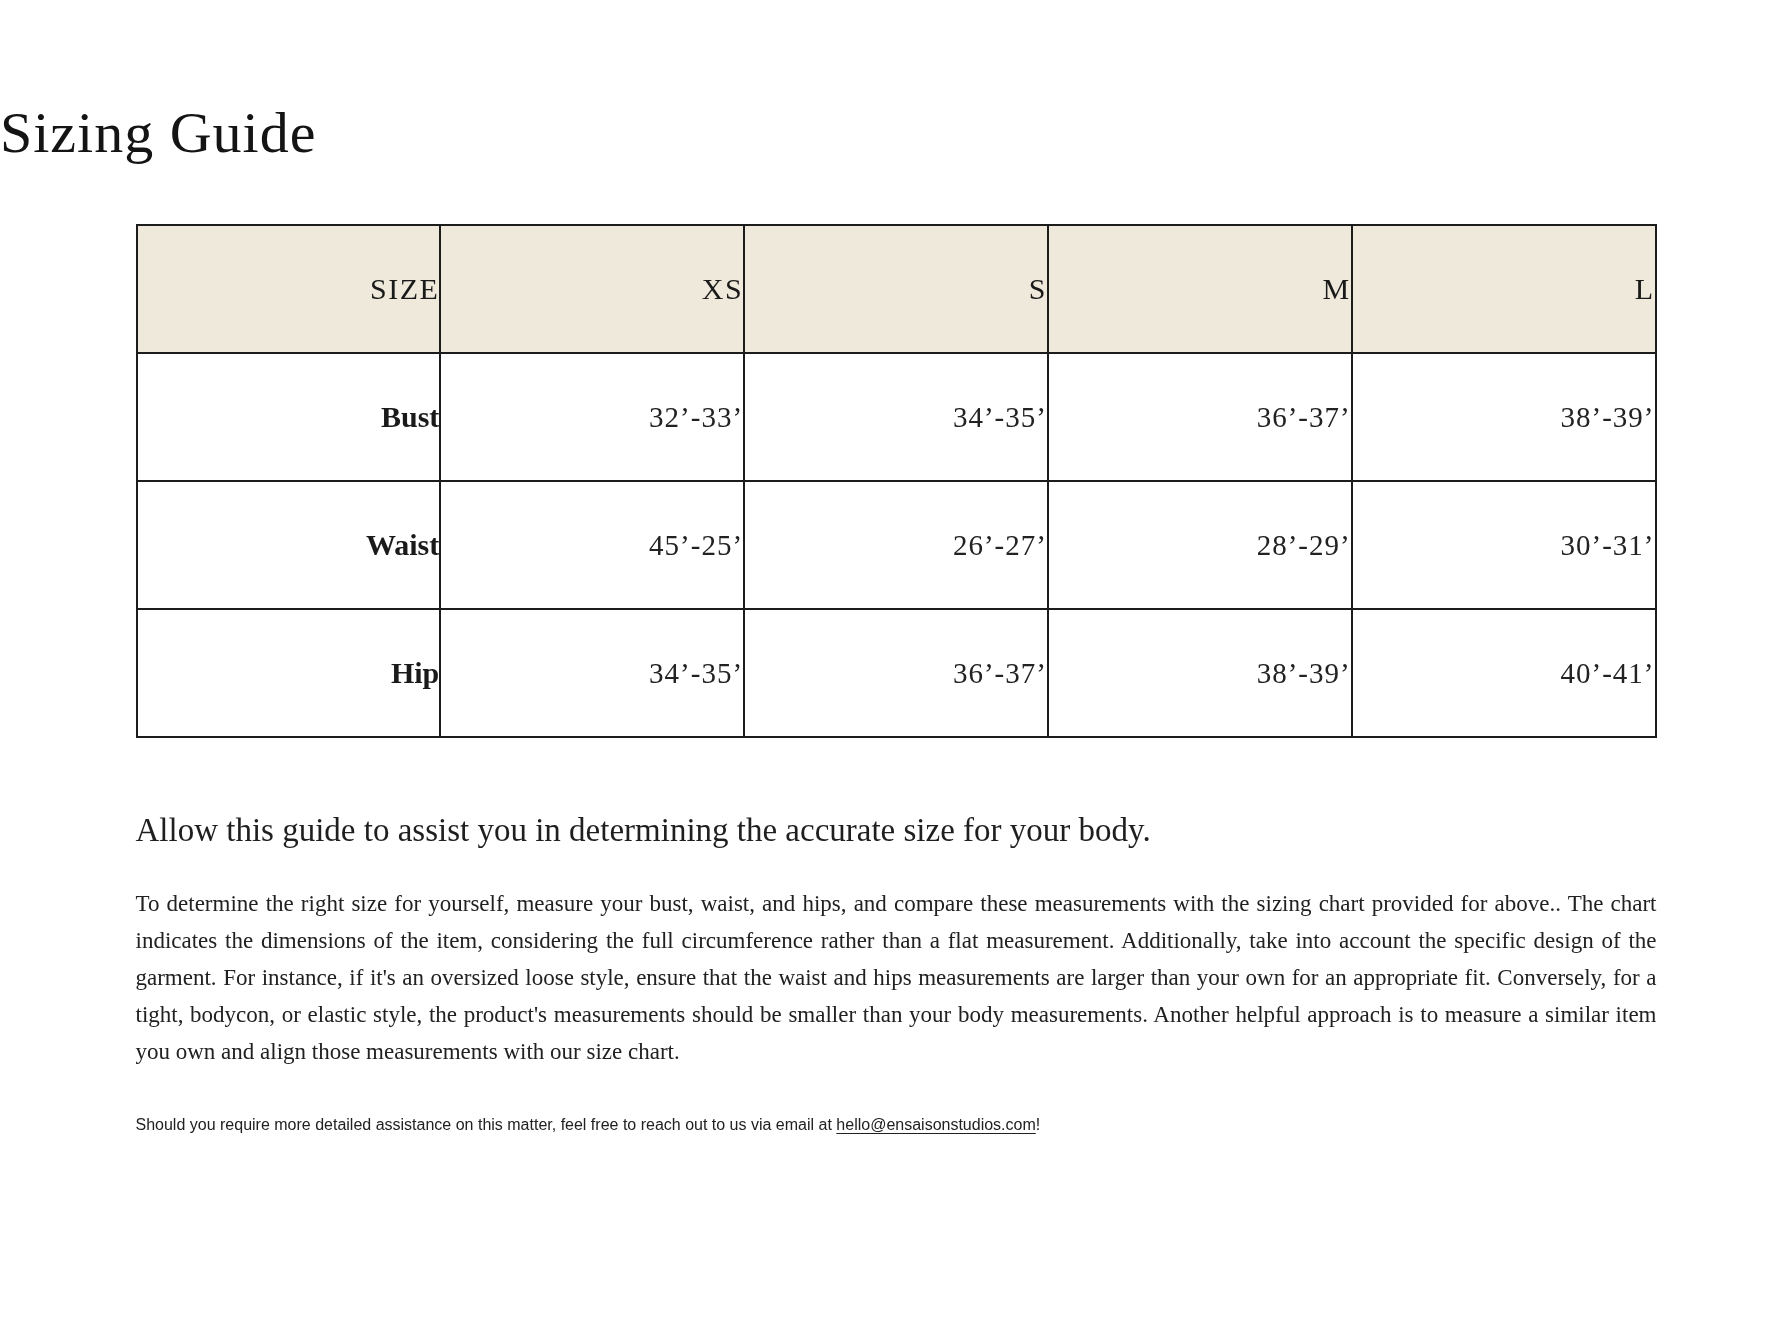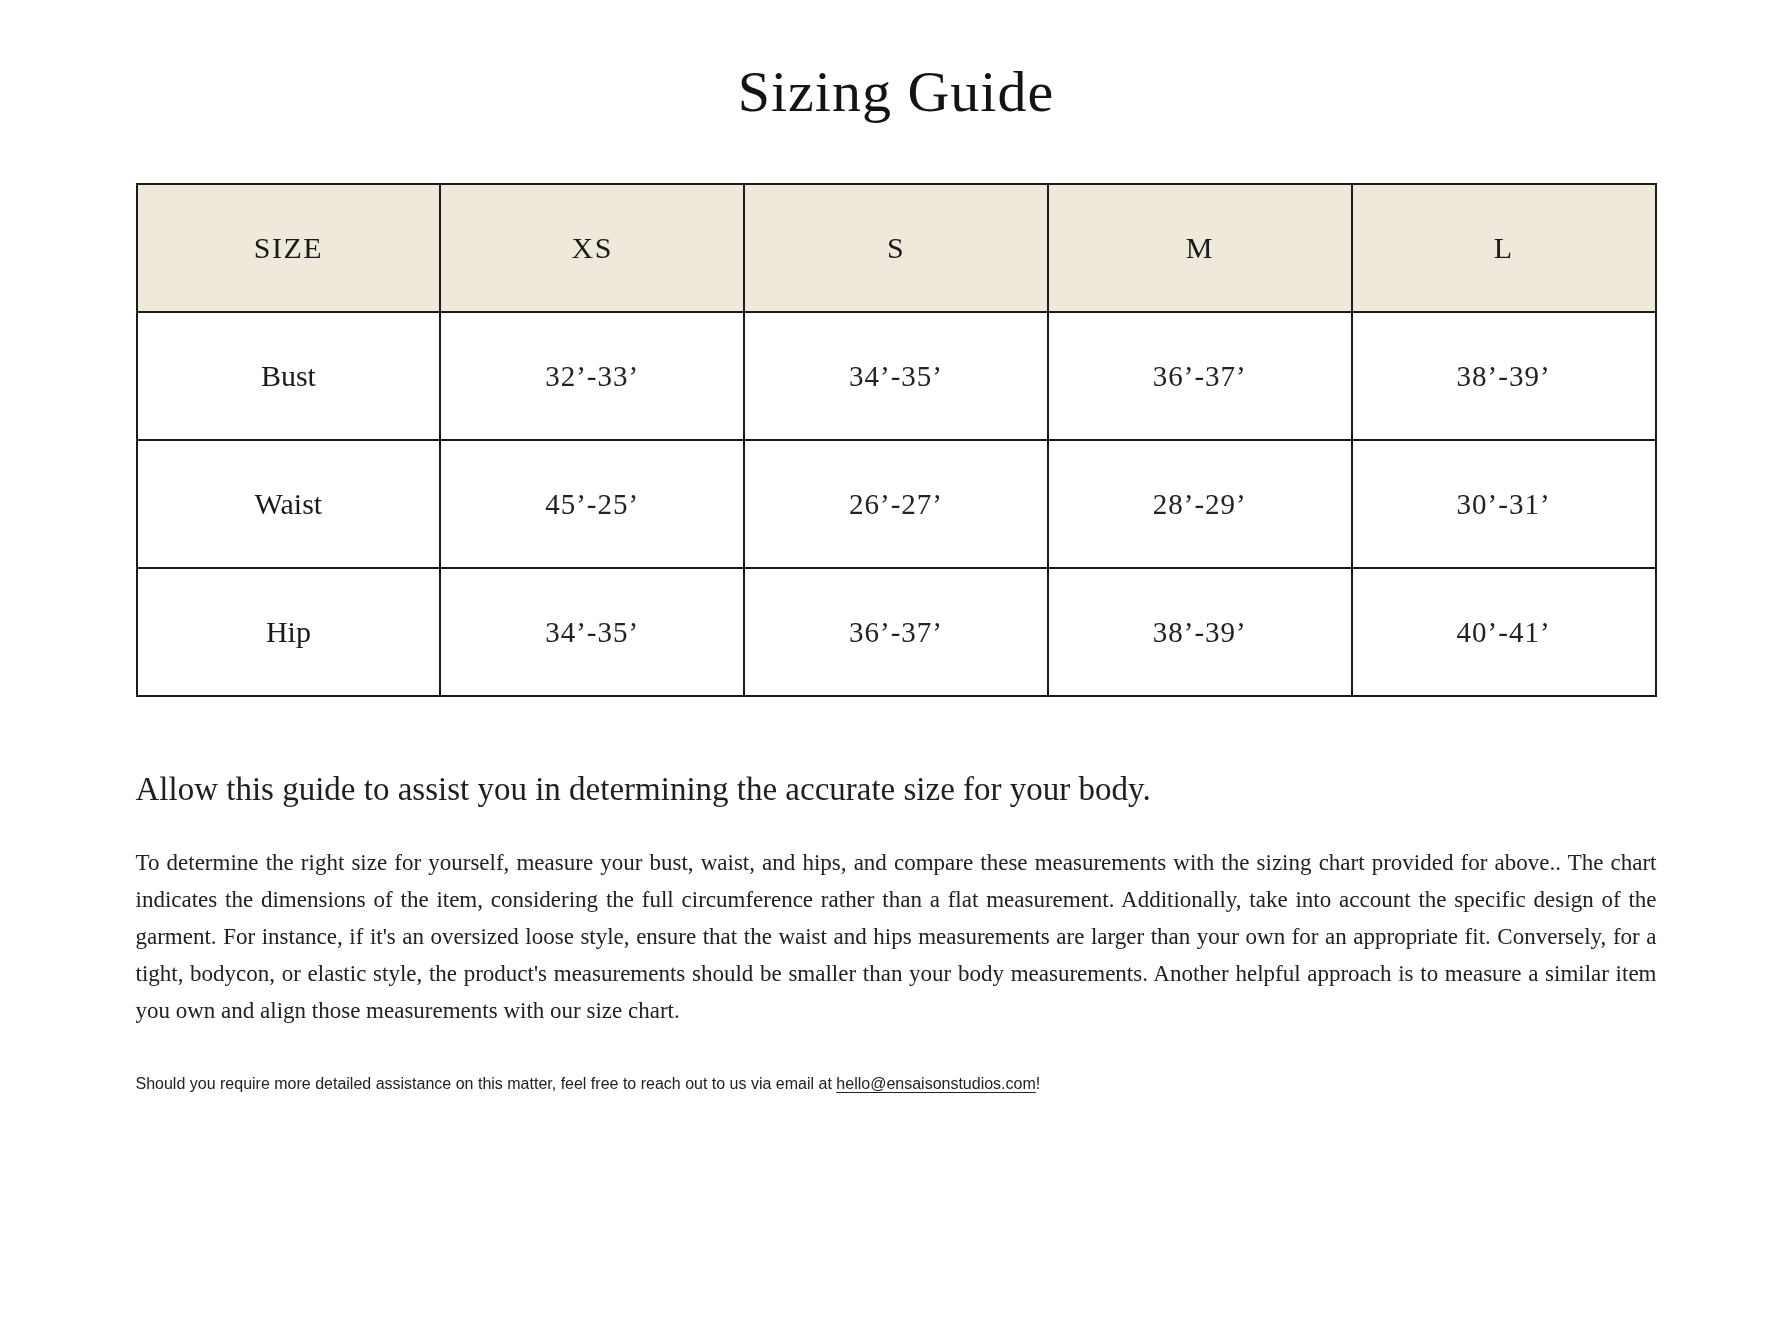--- a/index.html
+++ b/index.html
@@ -12,53 +12,53 @@
     color: #1e1e1e;
   }
   .page {
     width: 1792px;
     height: 1344px;
     position: relative;
     overflow: hidden;
   }
   .title {
     margin: 0;
-    padding-top: 58px;
-    text-align: center;
+    padding-top: 99px;
+    text-align: left;
     font-family: "Liberation Serif", "DejaVu Serif", serif;
     font-weight: 400;
     font-size: 58px;
     letter-spacing: 1px;
     color: #141414;
   }
   .size-table {
     width: 1521px;
     margin: 58px auto 0 auto;
     border-collapse: collapse;
     table-layout: fixed;
   }
   .size-table th,
   .size-table td {
     border: 2px solid #1c1c1c;
     height: 128px;
     padding: 0;
-    text-align: center;
+    text-align: right;
     vertical-align: middle;
   }
   .size-table thead th {
     background: #efe9db;
     font-family: "Liberation Serif", "DejaVu Serif", serif;
     font-weight: 400;
     font-size: 30px;
     letter-spacing: 1.5px;
     color: #1a1a1a;
   }
   .row-label {
     font-family: "Liberation Serif", "DejaVu Serif", serif;
-    font-weight: 400;
+    font-weight: 700;
     font-size: 30px;
     color: #1a1a1a;
   }
   .cell-value {
     font-family: Liberation Serif, serif;
     font-size: 29px;
     letter-spacing: 1px;
     color: #222222;
   }
   .content {

